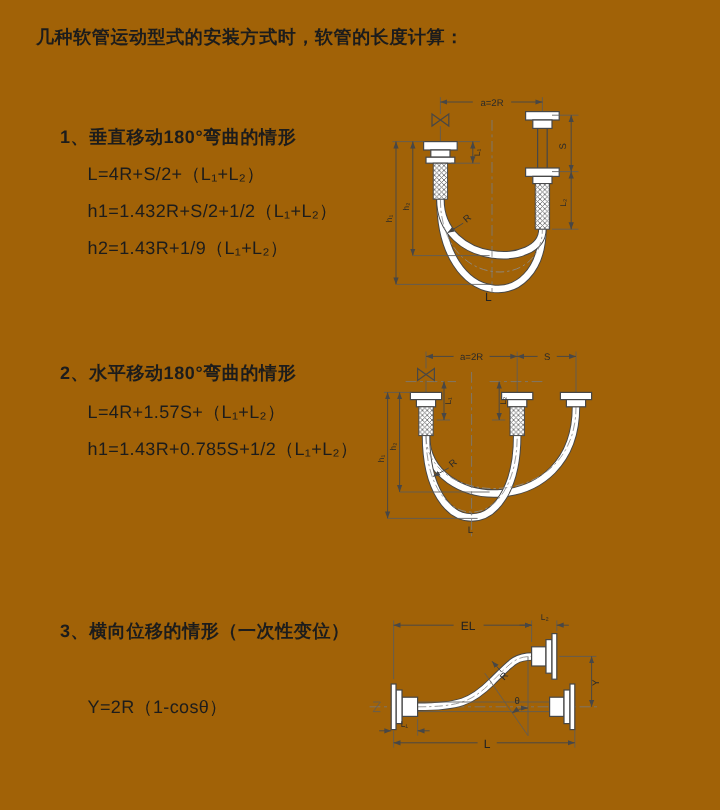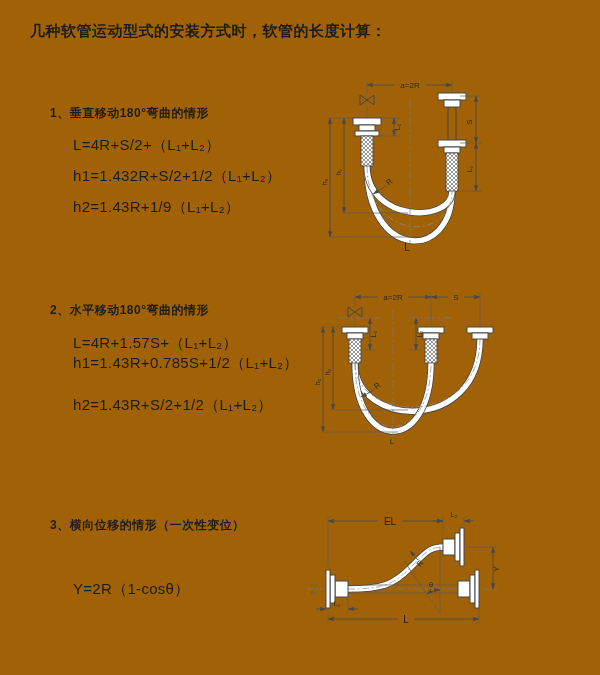--- a/index.html
+++ b/index.html
@@ -1,19 +1,19 @@
 <!DOCTYPE html>
 <html><head>
 <meta charset="utf-8">
 <style>
   html,body{margin:0;padding:0;background:#ffffff;}
   #page{position:relative;width:600px;height:675px;background:#a16207;overflow:hidden;
         font-family:"Liberation Sans",sans-serif;color:#1c1c1c;}
   .title{position:absolute;left:30px;top:22px;font-size:15px;font-weight:700;letter-spacing:.5px;}
-  .sec-h{position:absolute;font-size:12px;font-weight:700;letter-spacing:.5px;}
+  .sec-h{position:absolute;font-size:15px;font-weight:700;letter-spacing:.5px;}
   .fx{position:absolute;font-size:15px;font-weight:400;letter-spacing:.3px;}
   svg{position:absolute;overflow:visible;}
   .ln{stroke:#474747;stroke-width:1;fill:none;}
   .thin{stroke:#5c5c5c;stroke-width:.7;fill:none;}
   .cl{stroke:#7a7a7a;stroke-width:.7;fill:none;stroke-dasharray:9 3 2.5 3;}
   .hoseB{stroke:#474747;stroke-width:7;fill:none;}
   .hoseW{stroke:#ffffff;stroke-width:5.4;fill:none;}
   .hoseC{stroke:#8d8d8d;stroke-width:.7;fill:none;stroke-dasharray:7 2.5 2 2.5;}
   .fit{fill:#ffffff;stroke:#474747;stroke-width:1;}
   .braid{fill:url(#braidpat);stroke:#474747;stroke-width:.8;}
@@ -29,22 +29,21 @@
 
   <div class="title">几种软管运动型式的安装方式时，软管的长度计算：</div>
 
   <div class="sec-h" style="left:50px;top:105px">1、垂直移动180°弯曲的情形</div>
   <div class="fx" style="left:73px;top:136px">L=4R+S/2+（L₁+L₂）</div>
   <div class="fx" style="left:73px;top:167px">h1=1.432R+S/2+1/2（L₁+L₂）</div>
   <div class="fx" style="left:73px;top:198px">h2=1.43R+1/9（L₁+L₂）</div>
 
   <div class="sec-h" style="left:50px;top:302px">2、水平移动180°弯曲的情形</div>
   <div class="fx" style="left:73px;top:334px">L=4R+1.57S+（L₁+L₂）</div>
-  <div class="fx" style="left:73px;top:354px">h1=1.43R+0.785S+1/2（L₁+L₂）</div>
-  <div class="fx" style="left:73px;top:396px">h2=1.43R+S/2+1/2（L₁+L₂）</div>
+  <div class="fx" style="left:73px;top:365px">h1=1.43R+0.785S+1/2（L₁+L₂）</div>
 
   <div class="sec-h" style="left:50px;top:517px">3、横向位移的情形（一次性变位）</div>
   <div class="fx" style="left:73px;top:580px">Y=2R（1-cosθ）</div>
 
   <svg style="left:310px;top:70px" width="280" height="190" viewBox="0 0 280 190">
     <defs>
       <marker id="arr" viewBox="0 0 10 10" refX="9" refY="5" markerWidth="8" markerHeight="8" orient="auto-start-reverse">
         <path d="M0,1.6 L9,5 L0,8.4 Z" fill="#474747"></path>
       </marker>
       <pattern id="braidpat" width="4" height="4" patternUnits="userSpaceOnUse">

